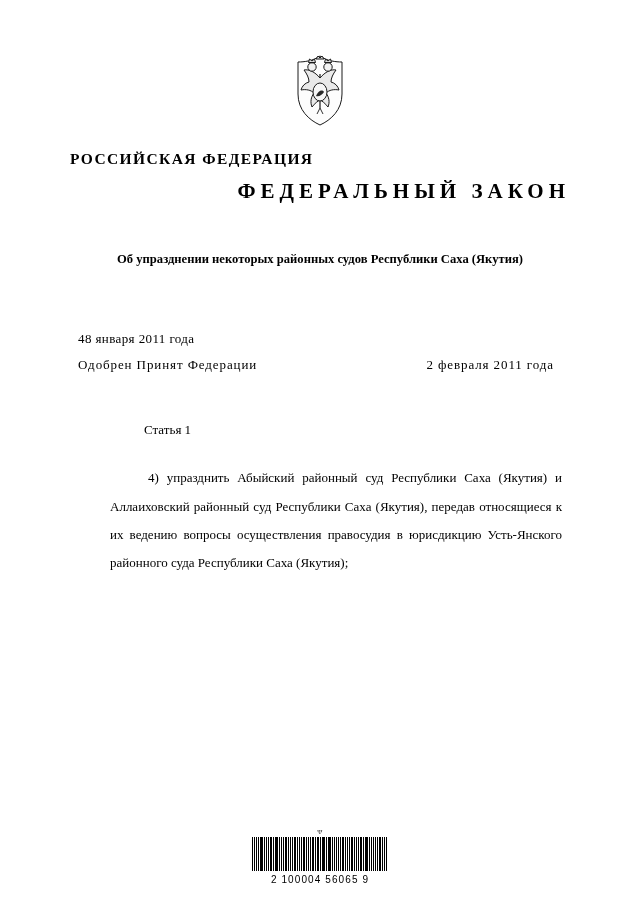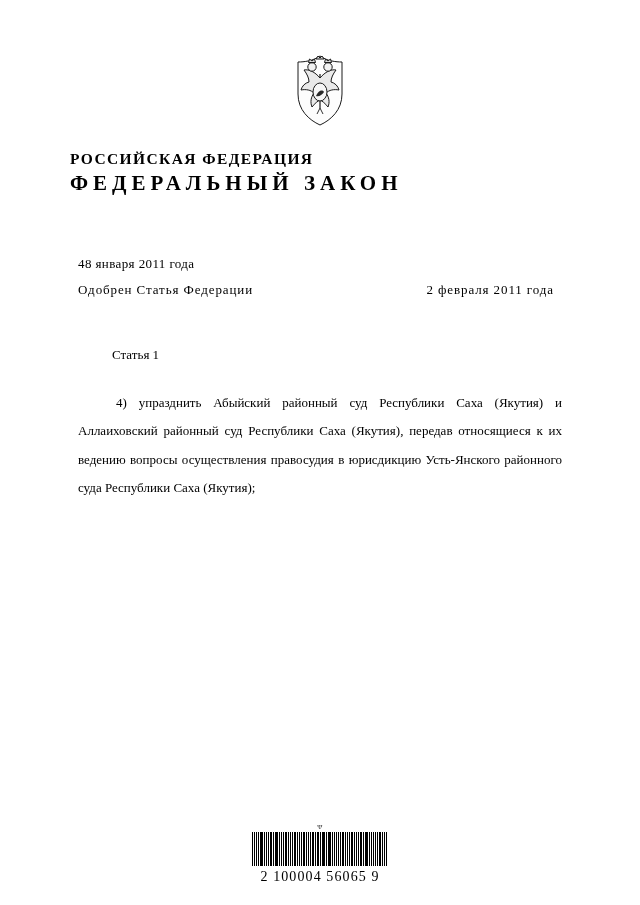--- a/index.html
+++ b/index.html
@@ -35,22 +35,22 @@
   }
 
   
   .country {
     margin-top: 22px;
     font-size: 15.5px;
     letter-spacing: 1.4px;
     font-weight: 700;
   }
   .doc-type {
-    text-align: left;
-    margin-top: 3px;
+    text-align: right;
+    margin-top: 11px;
     font-size: 21px;
     letter-spacing: 5px;
     font-weight: 700;
   }
   .subject {
     text-align: center;
     margin-top: 44px;
     font-size: 12.6px;
     font-weight: 700;
     line-height: 1.85;
@@ -76,20 +76,21 @@
     letter-spacing: 0.4px;
     padding-right: 8px;
   }
   .adoption-row.spaced .left { letter-spacing: 0.9px; }
   .adoption-row.spaced .right { letter-spacing: 0.9px; text-align: center; }
 
   
   .body-text {
     margin-top: 44px;
     padding: 0 8px;
+    margin-left: 32px;
   }
   .article-title {
     font-size: 13px;
     margin-left: 34px;
     margin-bottom: 26px;
   }
   p.para {
     font-size: 13px;
     line-height: 2.18;
     text-align: justify;
@@ -121,22 +122,22 @@
     align-items: flex-end;
     height: 34px;
   }
   .barcode i {
     display: block;
     background: #000;
     height: 100%;
     margin-right: 1px;
   }
   .barcode-num {
-    font-family: Liberation Serif, serif;
-    font-size: 14px;
+    font-family: Liberation Sans, sans-serif;
+    font-size: 10px;
     letter-spacing: 1.1px;
     margin-top: 3px;
   }
 </style>
 </head>
 <body>
 
 <div class="page">
 
   <div class="emblem-wrap">
@@ -158,27 +159,28 @@
         <ellipse cx="31" cy="40" rx="7" ry="9" fill="#f7f7f7"></ellipse>
         <path d="M27 44 C29 39, 33 37, 35 40 C33 43, 30 45, 27 44 Z" fill="#2a2a2a" stroke="none"></path>
 
         <path d="M31 56 L28 62 M31 56 L34 62" stroke-width="0.9"></path>
       </g>
     </svg>
   </div>
 
   <div class="country">РОССИЙСКАЯ ФЕДЕРАЦИЯ</div>
   <div class="doc-type">ФЕДЕРАЛЬНЫЙ ЗАКОН</div>
+  <div class="subject">Об упразднении некоторых районных судов Республики Саха (Якутия)</div>
 
   <div class="adoption">
     <div class="adoption-row">
       <span class="right">48 января 2011 года</span>
     </div>
     <div class="adoption-row spaced">
-      <span class="left">Одобрен Статья Федерации</span>
+      <span class="left">Одобрен Принят Федерации</span>
       <span class="right">2 февраля 2011 года</span>
     </div>
   </div>
 
   <div class="body-text">
     <div class="article-title">Статья 1</div>
     <p class="para">4) упразднить Абыйский районный суд Республики Саха (Якутия) и Аллаиховский районный суд Республики Саха (Якутия), передав относящиеся к их ведению вопросы осуществления правосудия в юрисдикцию Усть-Янского районного суда Республики Саха (Якутия);</p>
   </div>
 
   <div class="barcode-wrap">

